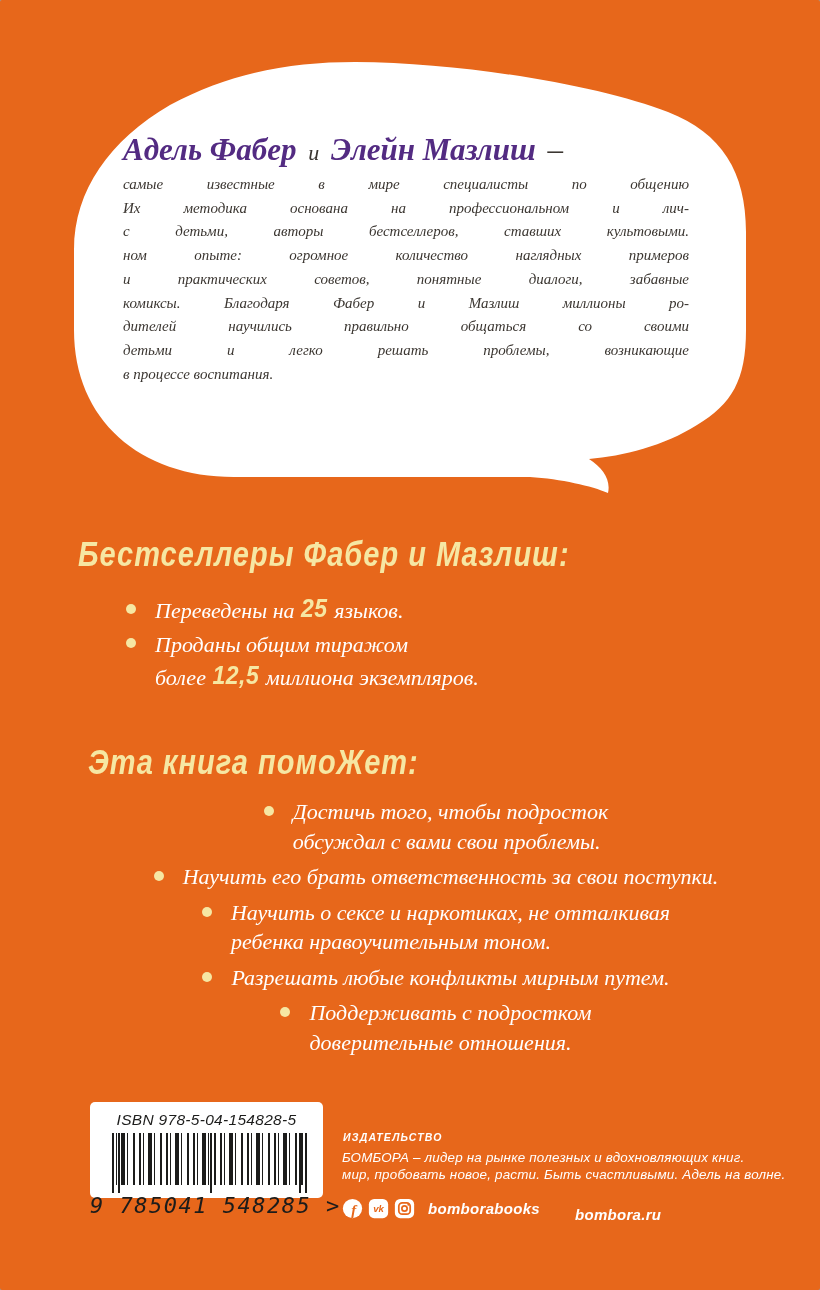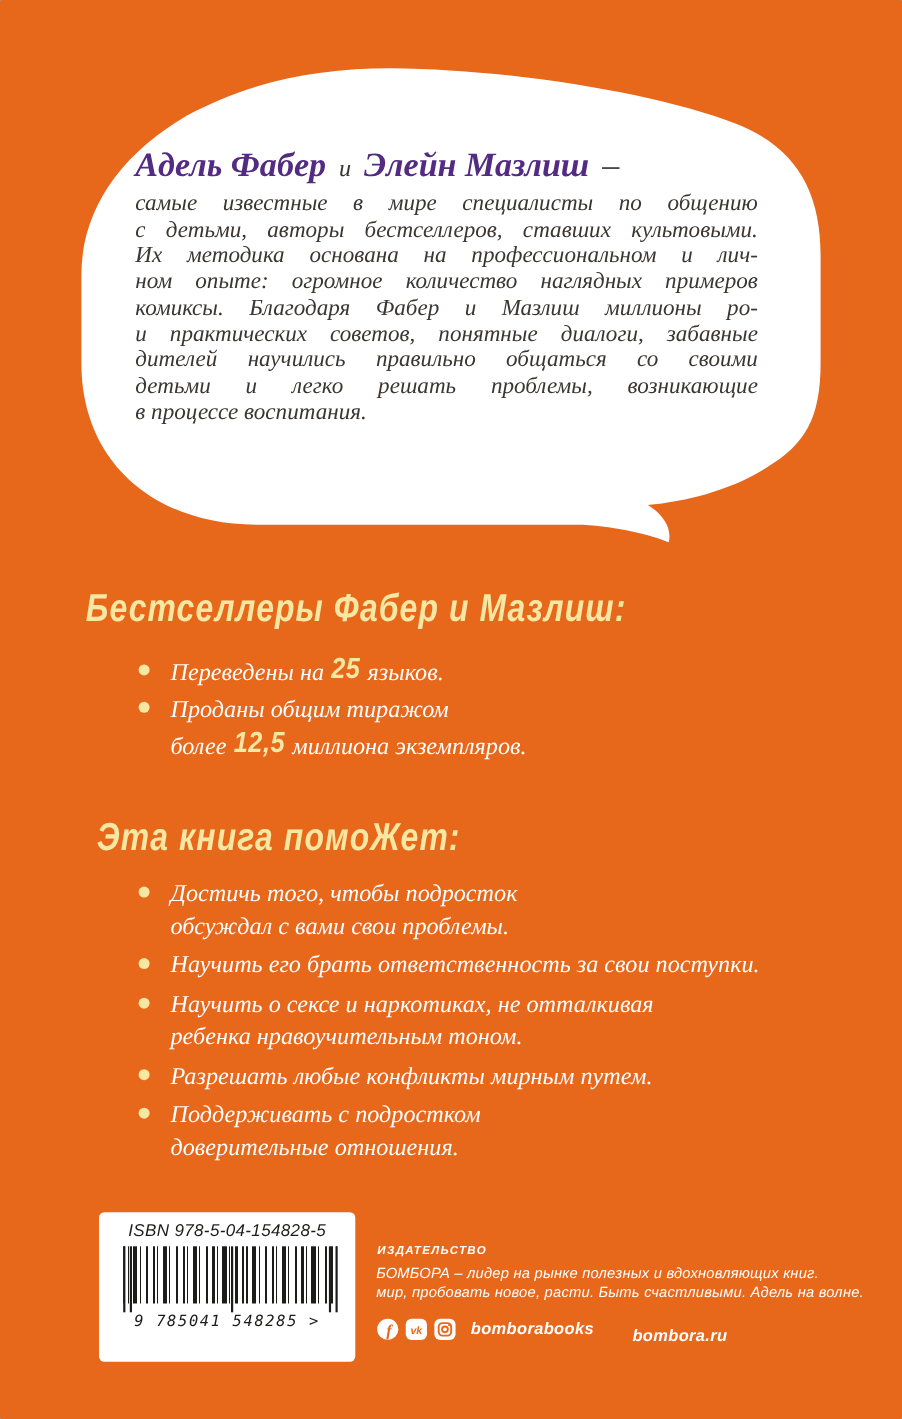--- a/index.html
+++ b/index.html
@@ -9,62 +9,62 @@
     font-family:"Liberation Serif",serif;
     font-style:italic;
   }
   .abs{position:absolute;}
   
   .bubble-svg{position:absolute;left:0;top:0;}
   
   .title{left:123px;top:132px;width:580px;font-weight:700;font-size:31px;color:#532B82;white-space:nowrap;}
   .title .conn{font-size:22px;color:#3B3631;font-weight:400;padding:0 4px;}
   .title .dash{color:#3B3631;font-weight:400;padding-left:4px;}
-  .bodytext{left:123px;top:173px;width:566px;color:#3B3631;font-size:21px;line-height:23.7px;}
+  .bodytext{left:123px;top:173px;width:566px;color:#3B3631;font-size:15px;line-height:23.7px;}
   .bl{text-align:justify;text-align-last:justify;}
   .bl.last{text-align-last:left;}
   
   .hand{
     font-family:"Liberation Sans",sans-serif;font-weight:700;
     color:#F6E7A3;font-size:29px;letter-spacing:1px;white-space:nowrap;
   }
   .hand>span{display:inline-block;transform:scaleY(1.22);transform-origin:left center;}
   .h1{left:78px;top:538px;}
   .h2{left:88px;top:746px;}
   
   .list{left:126px;color:#FFFFFF;font-size:22px;}
   .list1{top:594px;line-height:33.5px;width:600px;}
   .list2{top:797px;line-height:29.5px;width:620px;}
   .li{display:flex;gap:19px;}
-  .list2 .li{margin-bottom:6px;}
+  .list2 .li{margin-bottom:6px;justify-content:center;}
   .dot{width:10px;height:10px;border-radius:50%;background:#F6E7A3;flex:none;margin-top:10px;}
   .list2 .dot{margin-top:9px;}
   .bline:empty{display:none;}
   .num{
     font-family:"Liberation Sans",sans-serif;font-weight:700;color:#F6E7A3;
     font-size:23px;display:inline-block;transform:scaleY(1.15);transform-origin:center bottom;
     letter-spacing:0.5px;padding:0 1px;
   }
   
   .sans{font-family:"Liberation Sans",sans-serif;}
   .barcode-box{
-    left:90px;top:1102px;width:233px;height:136px;background:#FFFFFF;border-radius:5px;
+    left:90px;top:1102px;width:233px;height:96px;background:#FFFFFF;border-radius:5px;
     color:#1C1C1B;text-align:center;
   }
   .isbn{font-family:"Liberation Sans",sans-serif;font-size:15.5px;letter-spacing:0.3px;margin-top:9px;}
   .bars{
     position:relative;margin:4px 16px 0 22px;height:52px;
     background:repeating-linear-gradient(90deg,
       #1C1C1B 0 2px,#fff 2px 4px,#1C1C1B 4px 5px,#fff 5px 9px,
       #1C1C1B 9px 13px,#fff 13px 15px,#1C1C1B 15px 16px,#fff 16px 21px,
       #1C1C1B 21px 23px,#fff 23px 27px);
   }
   .guard{position:absolute;top:0;width:2px;height:60px;background:#1C1C1B;}
   .g1{left:0;} .g2{left:6px;} .g3{left:50%;} .g4{right:6px;} .g5{right:0;}
-  .bdigits{font-family:"DejaVu Sans Mono",monospace;font-size:14px;letter-spacing:1.5px;margin-top:8px;white-space:nowrap;}
+  .bdigits{font-family:"DejaVu Sans Mono",monospace;font-size:22px;letter-spacing:1.5px;margin-top:8px;white-space:nowrap;}
   .pubname{left:342px;top:1098px;color:#fff;font-weight:700;font-size:27px;letter-spacing:0.5px;}
   .pubtype{left:343px;top:1131px;color:#fff;font-weight:700;font-size:10.5px;letter-spacing:1.2px;}
   .blurb{left:342px;top:1150px;color:#fff;font-size:13.4px;line-height:16.6px;letter-spacing:0.2px;white-space:nowrap;}
   .social{left:342px;top:1194px;display:flex;align-items:center;gap:5px;color:#fff;}
   .handle{font-size:15px;font-weight:700;letter-spacing:0.3px;margin-left:8px;}
   .site{font-size:15px;font-weight:700;letter-spacing:0.3px;margin-left:30px;margin-top:12px;}
   .icon{width:21px;height:21px;display:block;cursor:pointer;}
 </style>
 </head>
 <body>
@@ -90,25 +90,25 @@
 
   <div class="abs title">
     <span>Адель Фабер</span>
     <span class="conn">и</span>
     <span>Элейн Мазлиш</span>
     <span class="dash">–</span>
   </div>
 
   <div class="abs bodytext">
     <div class="bl">самые известные в мире специалисты по общению</div>
+    <div class="bl">Их методика основана на профессиональном и лич-</div>
     <div class="bl">с детьми, авторы бестселлеров, ставших культовыми.</div>
-    <div class="bl">Их методика основана на профессиональном и лич-</div>
     <div class="bl">ном опыте: огромное количество наглядных примеров</div>
+    <div class="bl">и практических советов, понятные диалоги, забавные</div>
     <div class="bl">комиксы. Благодаря Фабер и Мазлиш миллионы ро-</div>
-    <div class="bl">и практических советов, понятные диалоги, забавные</div>
     <div class="bl">дителей научились правильно общаться со своими</div>
     <div class="bl">детьми и легко решать проблемы, возникающие</div>
     <div class="bl last">в процессе воспитания.</div>
   </div>
 
   <div class="abs hand h1"><span>Бестселлеры Фабер и Мазлиш:</span></div>
 
   <div class="abs list list1">
     <div class="li">
       <span class="dot"></span>

